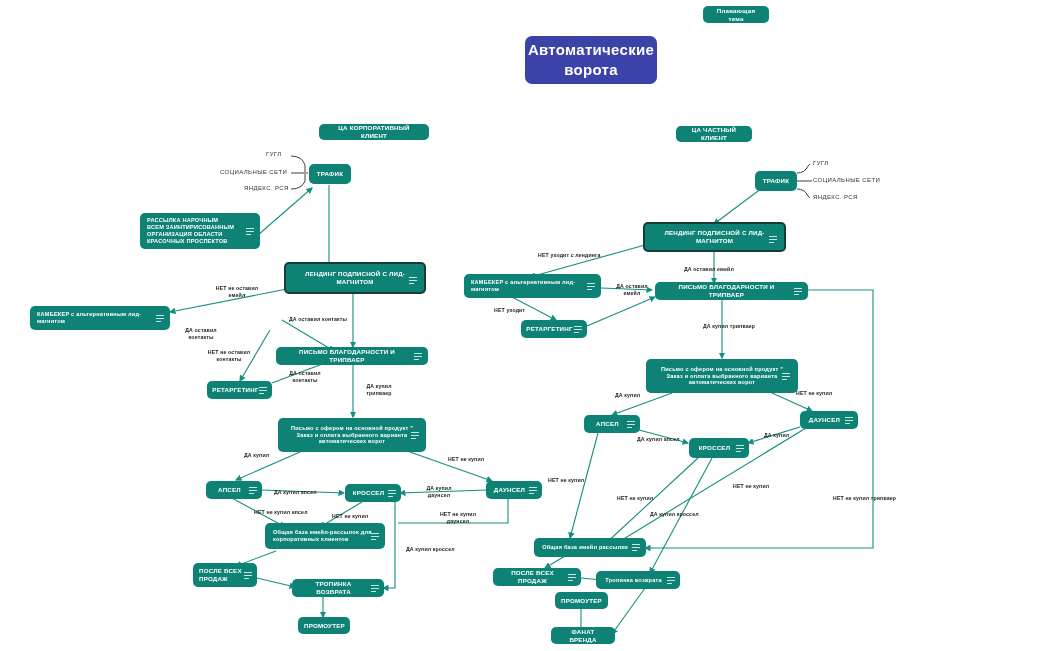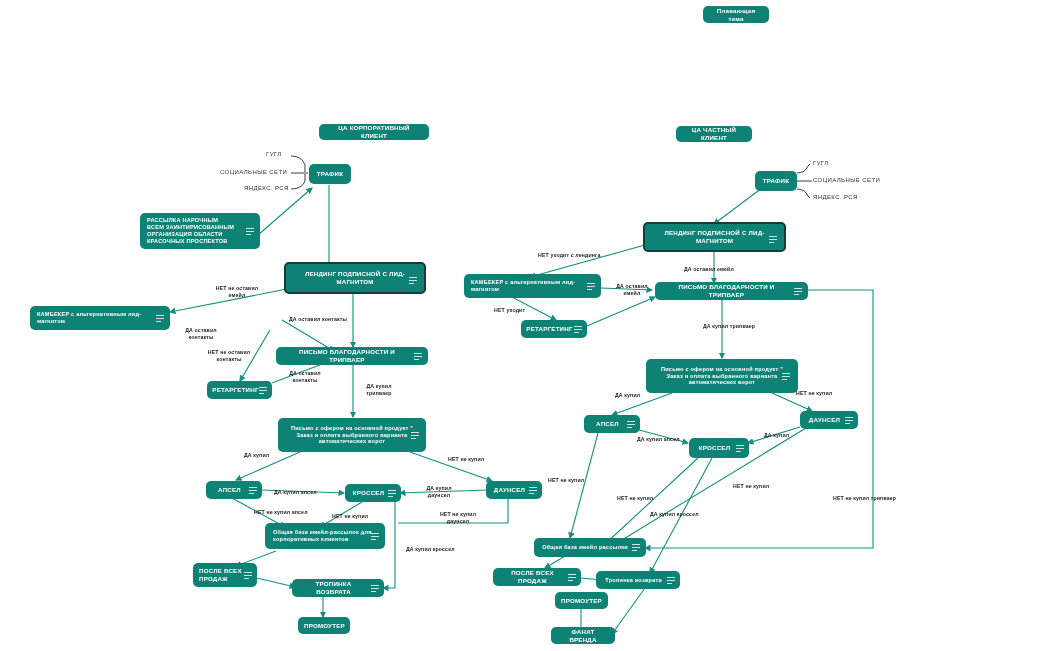--- a/index.html
+++ b/index.html
@@ -171,20 +171,24 @@
       <path d="M797,173 Q805,173 808,166 L810,164"></path>
       <path d="M797,181 L812,181"></path>
       <path d="M797,189 Q805,189 808,196 L810,198"></path>
     </g>
   </svg>
 
   <div class="node small" style="left:703px;top:6px;width:66px;height:17px;">
     <span class="txt">Плавающая тема</span>
   </div>
 
+  <div class="node root" style="left:525px;top:36px;width:132px;height:48px;flex-direction:column;">
+    <span>Автоматические</span>
+    <span>ворота</span>
+  </div>
 
   <div class="node small" style="left:319px;top:124px;width:110px;height:16px;">
     <span class="txt">ЦА КОРПОРАТИВНЫЙ КЛИЕНТ</span>
   </div>
 
   <div class="node small" style="left:309px;top:164px;width:42px;height:20px;">
     <span class="txt">ТРАФИК</span>
   </div>
 
   <div class="plain" style="left:266px;top:151px;">ГУГЛ</div>

